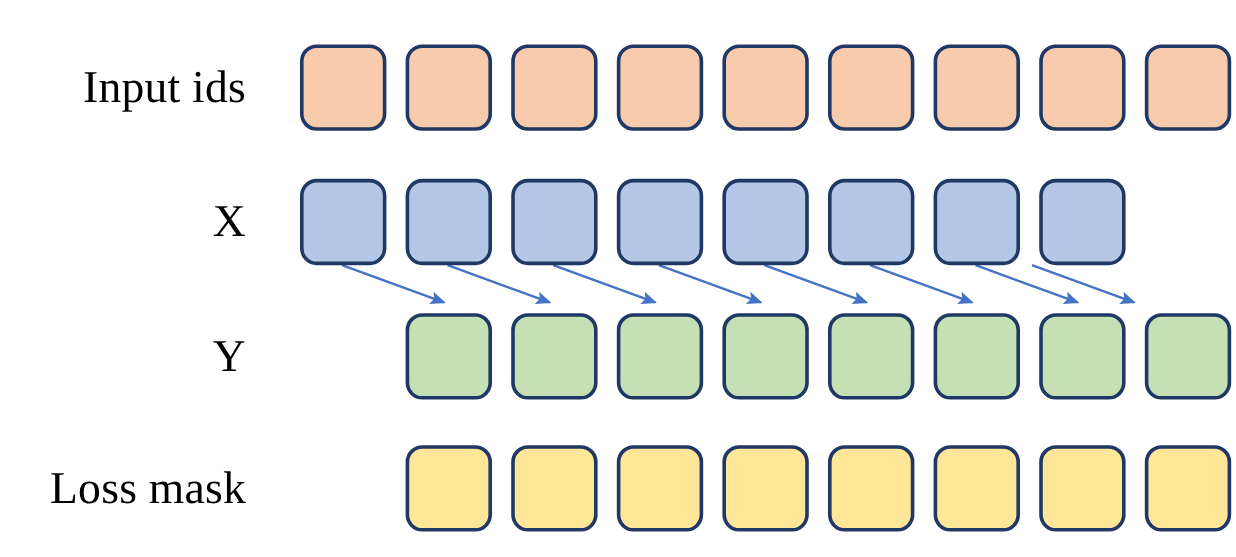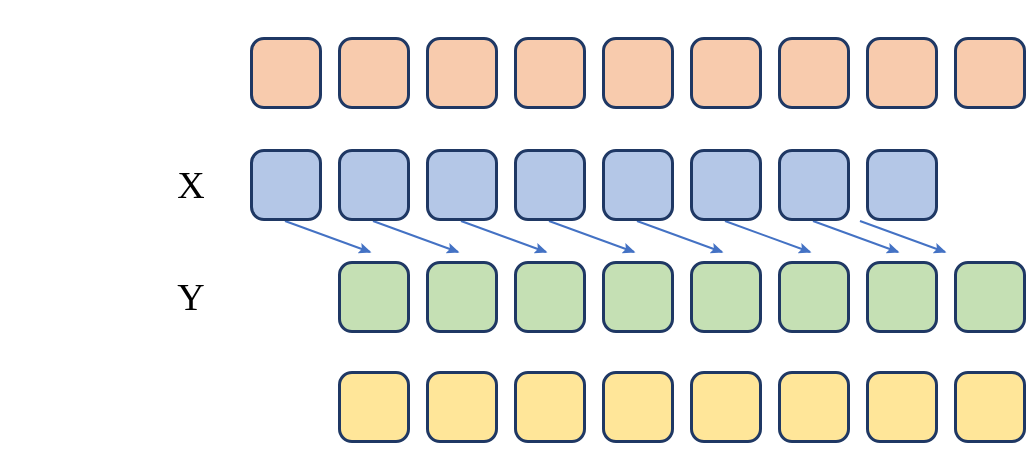--- a/index.html
+++ b/index.html
@@ -75,20 +75,23 @@
         <line x1="373" y1="221" x2="458" y2="252" stroke="#4472c4" stroke-width="2" marker-end="url(#arrowhead)"></line>
         <line x1="461" y1="221" x2="546" y2="252" stroke="#4472c4" stroke-width="2" marker-end="url(#arrowhead)"></line>
         <line x1="549" y1="221" x2="634" y2="252" stroke="#4472c4" stroke-width="2" marker-end="url(#arrowhead)"></line>
         <line x1="637" y1="221" x2="722" y2="252" stroke="#4472c4" stroke-width="2" marker-end="url(#arrowhead)"></line>
         <line x1="725" y1="221" x2="810" y2="252" stroke="#4472c4" stroke-width="2" marker-end="url(#arrowhead)"></line>
         <line x1="813" y1="221" x2="898" y2="252" stroke="#4472c4" stroke-width="2" marker-end="url(#arrowhead)"></line>
         <line x1="860" y1="221" x2="945" y2="252" stroke="#4472c4" stroke-width="2" marker-end="url(#arrowhead)"></line>
       </g>
   </svg>
 <div class="row" style="left: 0px; top: 37px; width: 1030px;">
+      <div class="label-slot">
+        <div class="row-label">Input ids</div>
+      </div>
       <div class="cell" style="left: 250px; top: 0px; background: rgb(248, 203, 173); border-color: rgb(31, 56, 100); border-width: 3px; border-radius: 14px;"></div>
       <div class="cell" style="left: 338px; top: 0px; background: rgb(248, 203, 173); border-color: rgb(31, 56, 100); border-width: 3px; border-radius: 14px;"></div>
       <div class="cell" style="left: 426px; top: 0px; background: rgb(248, 203, 173); border-color: rgb(31, 56, 100); border-width: 3px; border-radius: 14px;"></div>
       <div class="cell" style="left: 514px; top: 0px; background: rgb(248, 203, 173); border-color: rgb(31, 56, 100); border-width: 3px; border-radius: 14px;"></div>
       <div class="cell" style="left: 602px; top: 0px; background: rgb(248, 203, 173); border-color: rgb(31, 56, 100); border-width: 3px; border-radius: 14px;"></div>
       <div class="cell" style="left: 690px; top: 0px; background: rgb(248, 203, 173); border-color: rgb(31, 56, 100); border-width: 3px; border-radius: 14px;"></div>
       <div class="cell" style="left: 778px; top: 0px; background: rgb(248, 203, 173); border-color: rgb(31, 56, 100); border-width: 3px; border-radius: 14px;"></div>
       <div class="cell" style="left: 866px; top: 0px; background: rgb(248, 203, 173); border-color: rgb(31, 56, 100); border-width: 3px; border-radius: 14px;"></div>
       <div class="cell" style="left: 954px; top: 0px; background: rgb(248, 203, 173); border-color: rgb(31, 56, 100); border-width: 3px; border-radius: 14px;"></div>
     </div>
@@ -112,20 +115,23 @@
       <div class="cell" style="left: 338px; top: 0px; background: rgb(197, 224, 180); border-color: rgb(31, 56, 100); border-width: 3px; border-radius: 14px;"></div>
       <div class="cell" style="left: 426px; top: 0px; background: rgb(197, 224, 180); border-color: rgb(31, 56, 100); border-width: 3px; border-radius: 14px;"></div>
       <div class="cell" style="left: 514px; top: 0px; background: rgb(197, 224, 180); border-color: rgb(31, 56, 100); border-width: 3px; border-radius: 14px;"></div>
       <div class="cell" style="left: 602px; top: 0px; background: rgb(197, 224, 180); border-color: rgb(31, 56, 100); border-width: 3px; border-radius: 14px;"></div>
       <div class="cell" style="left: 690px; top: 0px; background: rgb(197, 224, 180); border-color: rgb(31, 56, 100); border-width: 3px; border-radius: 14px;"></div>
       <div class="cell" style="left: 778px; top: 0px; background: rgb(197, 224, 180); border-color: rgb(31, 56, 100); border-width: 3px; border-radius: 14px;"></div>
       <div class="cell" style="left: 866px; top: 0px; background: rgb(197, 224, 180); border-color: rgb(31, 56, 100); border-width: 3px; border-radius: 14px;"></div>
       <div class="cell" style="left: 954px; top: 0px; background: rgb(197, 224, 180); border-color: rgb(31, 56, 100); border-width: 3px; border-radius: 14px;"></div>
     </div>
     <div class="row" style="left: 0px; top: 371px; width: 1030px;">
+      <div class="label-slot">
+        <div class="row-label">Loss mask</div>
+      </div>
       <div class="cell" style="left: 338px; top: 0px; background: rgb(255, 230, 153); border-color: rgb(31, 56, 100); border-width: 3px; border-radius: 14px;"></div>
       <div class="cell" style="left: 426px; top: 0px; background: rgb(255, 230, 153); border-color: rgb(31, 56, 100); border-width: 3px; border-radius: 14px;"></div>
       <div class="cell" style="left: 514px; top: 0px; background: rgb(255, 230, 153); border-color: rgb(31, 56, 100); border-width: 3px; border-radius: 14px;"></div>
       <div class="cell" style="left: 602px; top: 0px; background: rgb(255, 230, 153); border-color: rgb(31, 56, 100); border-width: 3px; border-radius: 14px;"></div>
       <div class="cell" style="left: 690px; top: 0px; background: rgb(255, 230, 153); border-color: rgb(31, 56, 100); border-width: 3px; border-radius: 14px;"></div>
       <div class="cell" style="left: 778px; top: 0px; background: rgb(255, 230, 153); border-color: rgb(31, 56, 100); border-width: 3px; border-radius: 14px;"></div>
       <div class="cell" style="left: 866px; top: 0px; background: rgb(255, 230, 153); border-color: rgb(31, 56, 100); border-width: 3px; border-radius: 14px;"></div>
       <div class="cell" style="left: 954px; top: 0px; background: rgb(255, 230, 153); border-color: rgb(31, 56, 100); border-width: 3px; border-radius: 14px;"></div>
     </div>
   </div>

